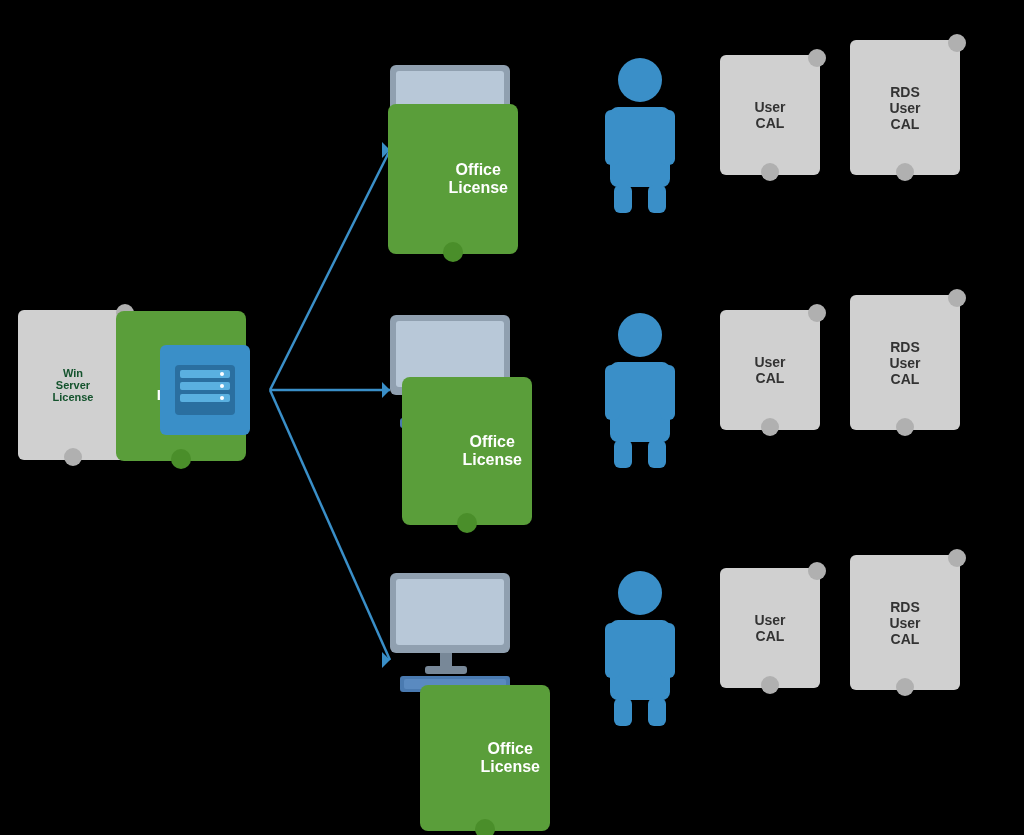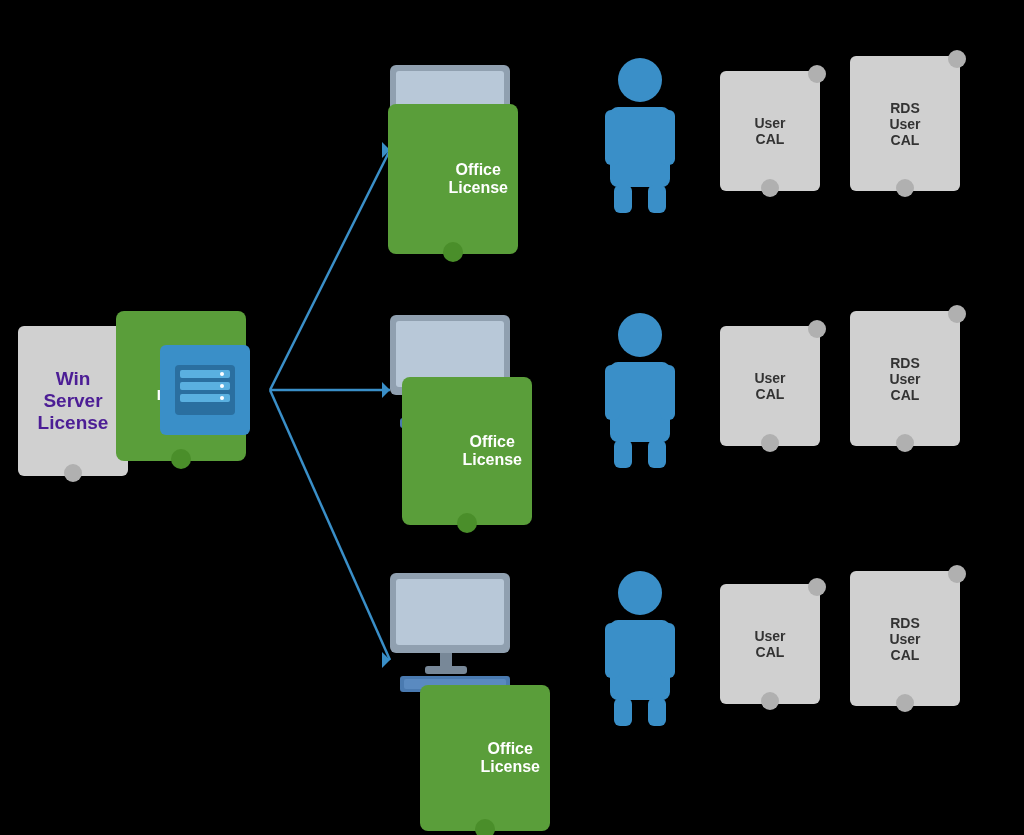--- a/index.html
+++ b/index.html
@@ -24,21 +24,20 @@
       background: #d0d0d0;
       border-radius: 6px;
       display: flex;
       align-items: center;
       justify-content: center;
       text-align: center;
       font-weight: bold;
       font-size: 14px;
       color: #333;
       padding: 8px;
-      margin-top: 16px;
     }
     .scroll-card::before {
       content: '';
       position: absolute;
       top: -6px;
       right: -6px;
       width: 18px;
       height: 18px;
       background: #b0b0b0;
       border-radius: 50%;
@@ -113,21 +112,21 @@
     <line x1="270" y1="390" x2="390" y2="390" stroke="#3a8fc8" stroke-width="2.5"></line>
 
     <line x1="270" y1="390" x2="390" y2="660" stroke="#3a8fc8" stroke-width="2.5"></line>
 
     <polygon points="390,150 382,142 382,158" fill="#3a8fc8"></polygon>
     <polygon points="390,390 382,382 382,398" fill="#3a8fc8"></polygon>
     <polygon points="390,660 382,652 382,668" fill="#3a8fc8"></polygon>
   </svg>
 
   <div class="scroll-card" style="left:18px; top:310px; width:110px; height:150px;">
-    <span style="white-space:pre-line; font-size:19px; font-weight:bold; color:#4c1d95;">Win
+    <span style="white-space:pre-line; font-size:11px; font-weight:bold; color:#14532d;">Win
 Server
 License</span>
   </div>
 
   <div class="license-card" style="left:116px; top:311px; width:130px; height:150px; background:#5a9e3a; font-size:15px;">
     <span style="white-space:pre-line; color:#fff; font-weight:bold; text-align:center;">Office
 Installation</span>
   </div>
 
   <div class="server-card" style="left:160px; top:345px; width:90px; height:90px; z-index:2;">

